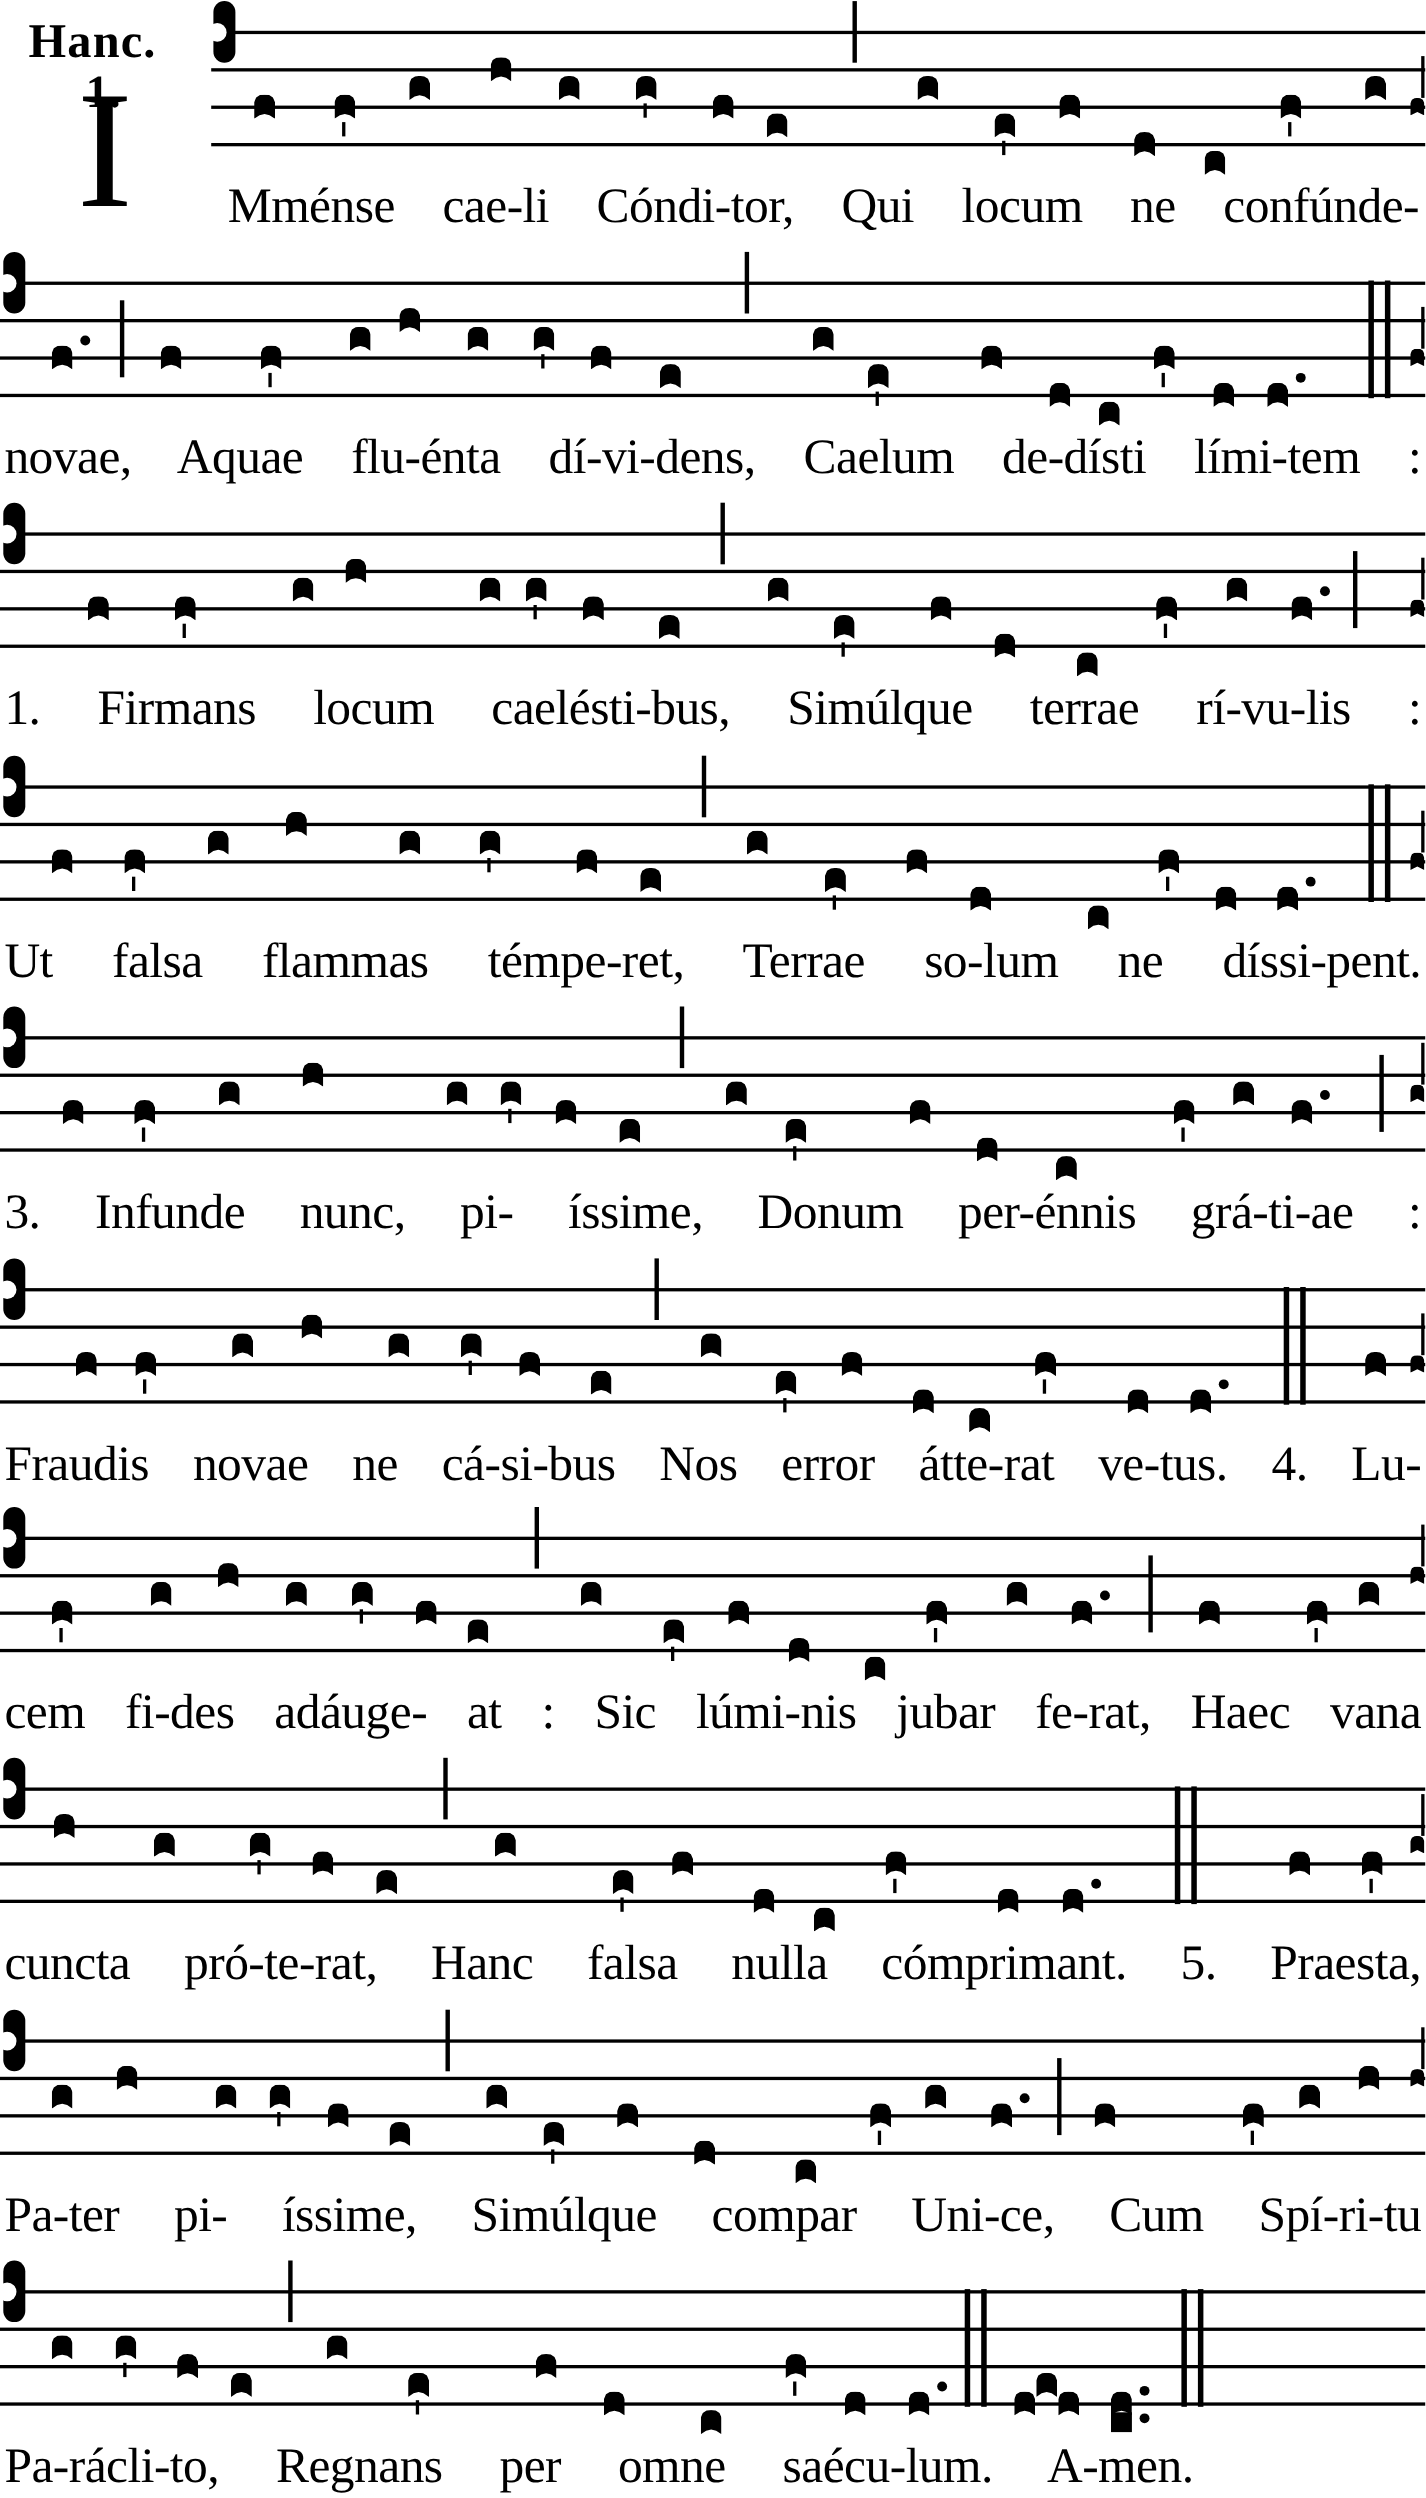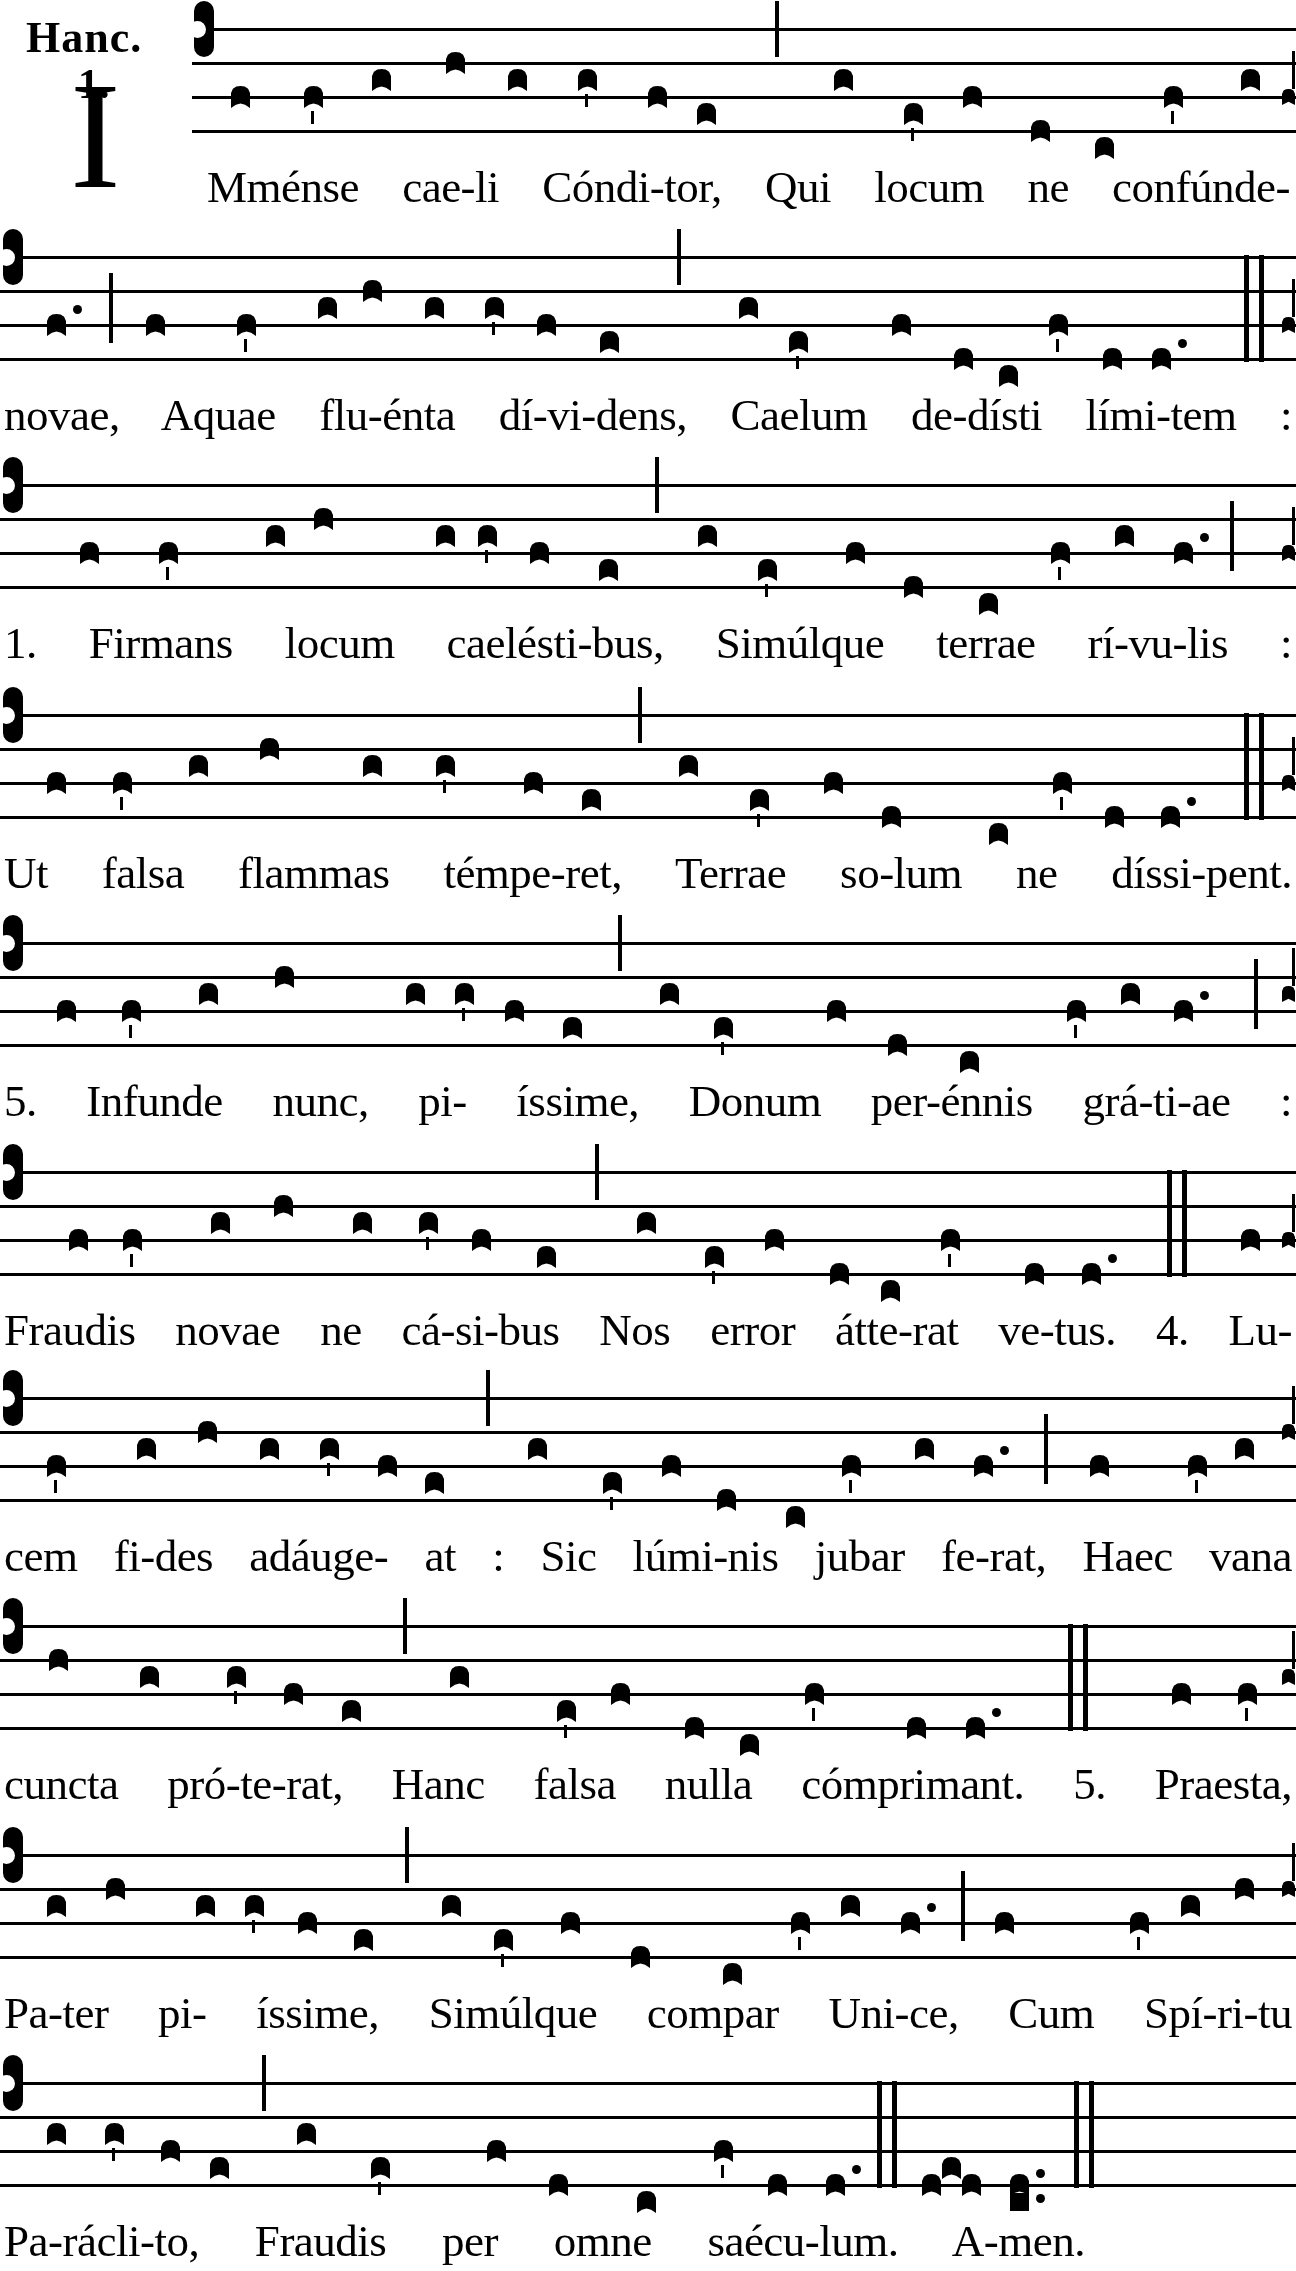--- a/index.html
+++ b/index.html
@@ -196,21 +196,21 @@
         <div class="note" style="left: 827px; top: 57px;"></div>
         <div class="note" style="left: 888px; top: 91px;"></div>
         <div class="note" style="left: 960px; top: 108px;"></div>
         <div class="note" style="left: 1067px; top: 57px;"></div>
         <div class="ictus" style="left: 1074px; top: 82px;"></div>
         <div class="note" style="left: 1121px; top: 40px;"></div>
         <div class="note" style="left: 1174px; top: 57px;"></div>
         <div class="dot" style="left: 1200px; top: 48px;"></div>
         <div class="custos-head" style="left: 1282px; top: 43px;"></div>
         <div class="custos-tail" style="left: 1292px; top: 5px;"></div>
-        <div class="lyric" style="left: 4px; width: 1288px; top: 131px;">5. Infunde nunc, pi- íssime, Donum per-énnis grá-ti-ae :</div>
+        <div class="lyric" style="left: 4px; width: 1288px; top: 131px;">3. Infunde nunc, pi- íssime, Donum per-énnis grá-ti-ae :</div>
       </div>
       <div class="system" style="top: 1172px;">
         <div class="staff-line" style="left: 0px; width: 1296px; top: -1px;"></div>
         <div class="staff-line" style="left: 0px; width: 1296px; top: 33px;"></div>
         <div class="staff-line" style="left: 0px; width: 1296px; top: 67px;"></div>
         <div class="staff-line" style="left: 0px; width: 1296px; top: 101px;"></div>
         <div class="bar" style="left: 595px; top: -28px; height: 56px;"></div>
         <div class="dbar" style="left: 1167px; top: -2px; height: 107px;"></div>
         <div class="dbar" style="left: 1182px; top: -2px; height: 107px;"></div>
         <div class="clef-pill" style="left: 3px; top: -28px;"></div>
@@ -376,16 +376,16 @@
         <div class="note" style="left: 768px; top: 91px;"></div>
         <div class="note" style="left: 826px; top: 91px;"></div>
         <div class="dot" style="left: 852px; top: 82px;"></div>
         <div class="note" style="left: 922px; top: 91px;"></div>
         <div class="note" style="left: 942px; top: 74px;"></div>
         <div class="note" style="left: 962px; top: 91px;"></div>
         <div class="note" style="left: 1010px; top: 91px;"></div>
         <div class="note square" style="left: 1010px; top: 110px;"></div>
         <div class="dot" style="left: 1036px; top: 86px;"></div>
         <div class="dot" style="left: 1036px; top: 111px;"></div>
-        <div class="lyric" style="left: 4px; width: 1081px; top: 131px;">Pa-rácli-to, Fraudis per omne saécu-lum. A-men.</div>
+        <div class="lyric" style="left: 4px; width: 1081px; top: 131px;">Pa-rácli-to, Regnans per omne saécu-lum. A-men.</div>
       </div>
     </div>
 </div>
 
 </body></html>

